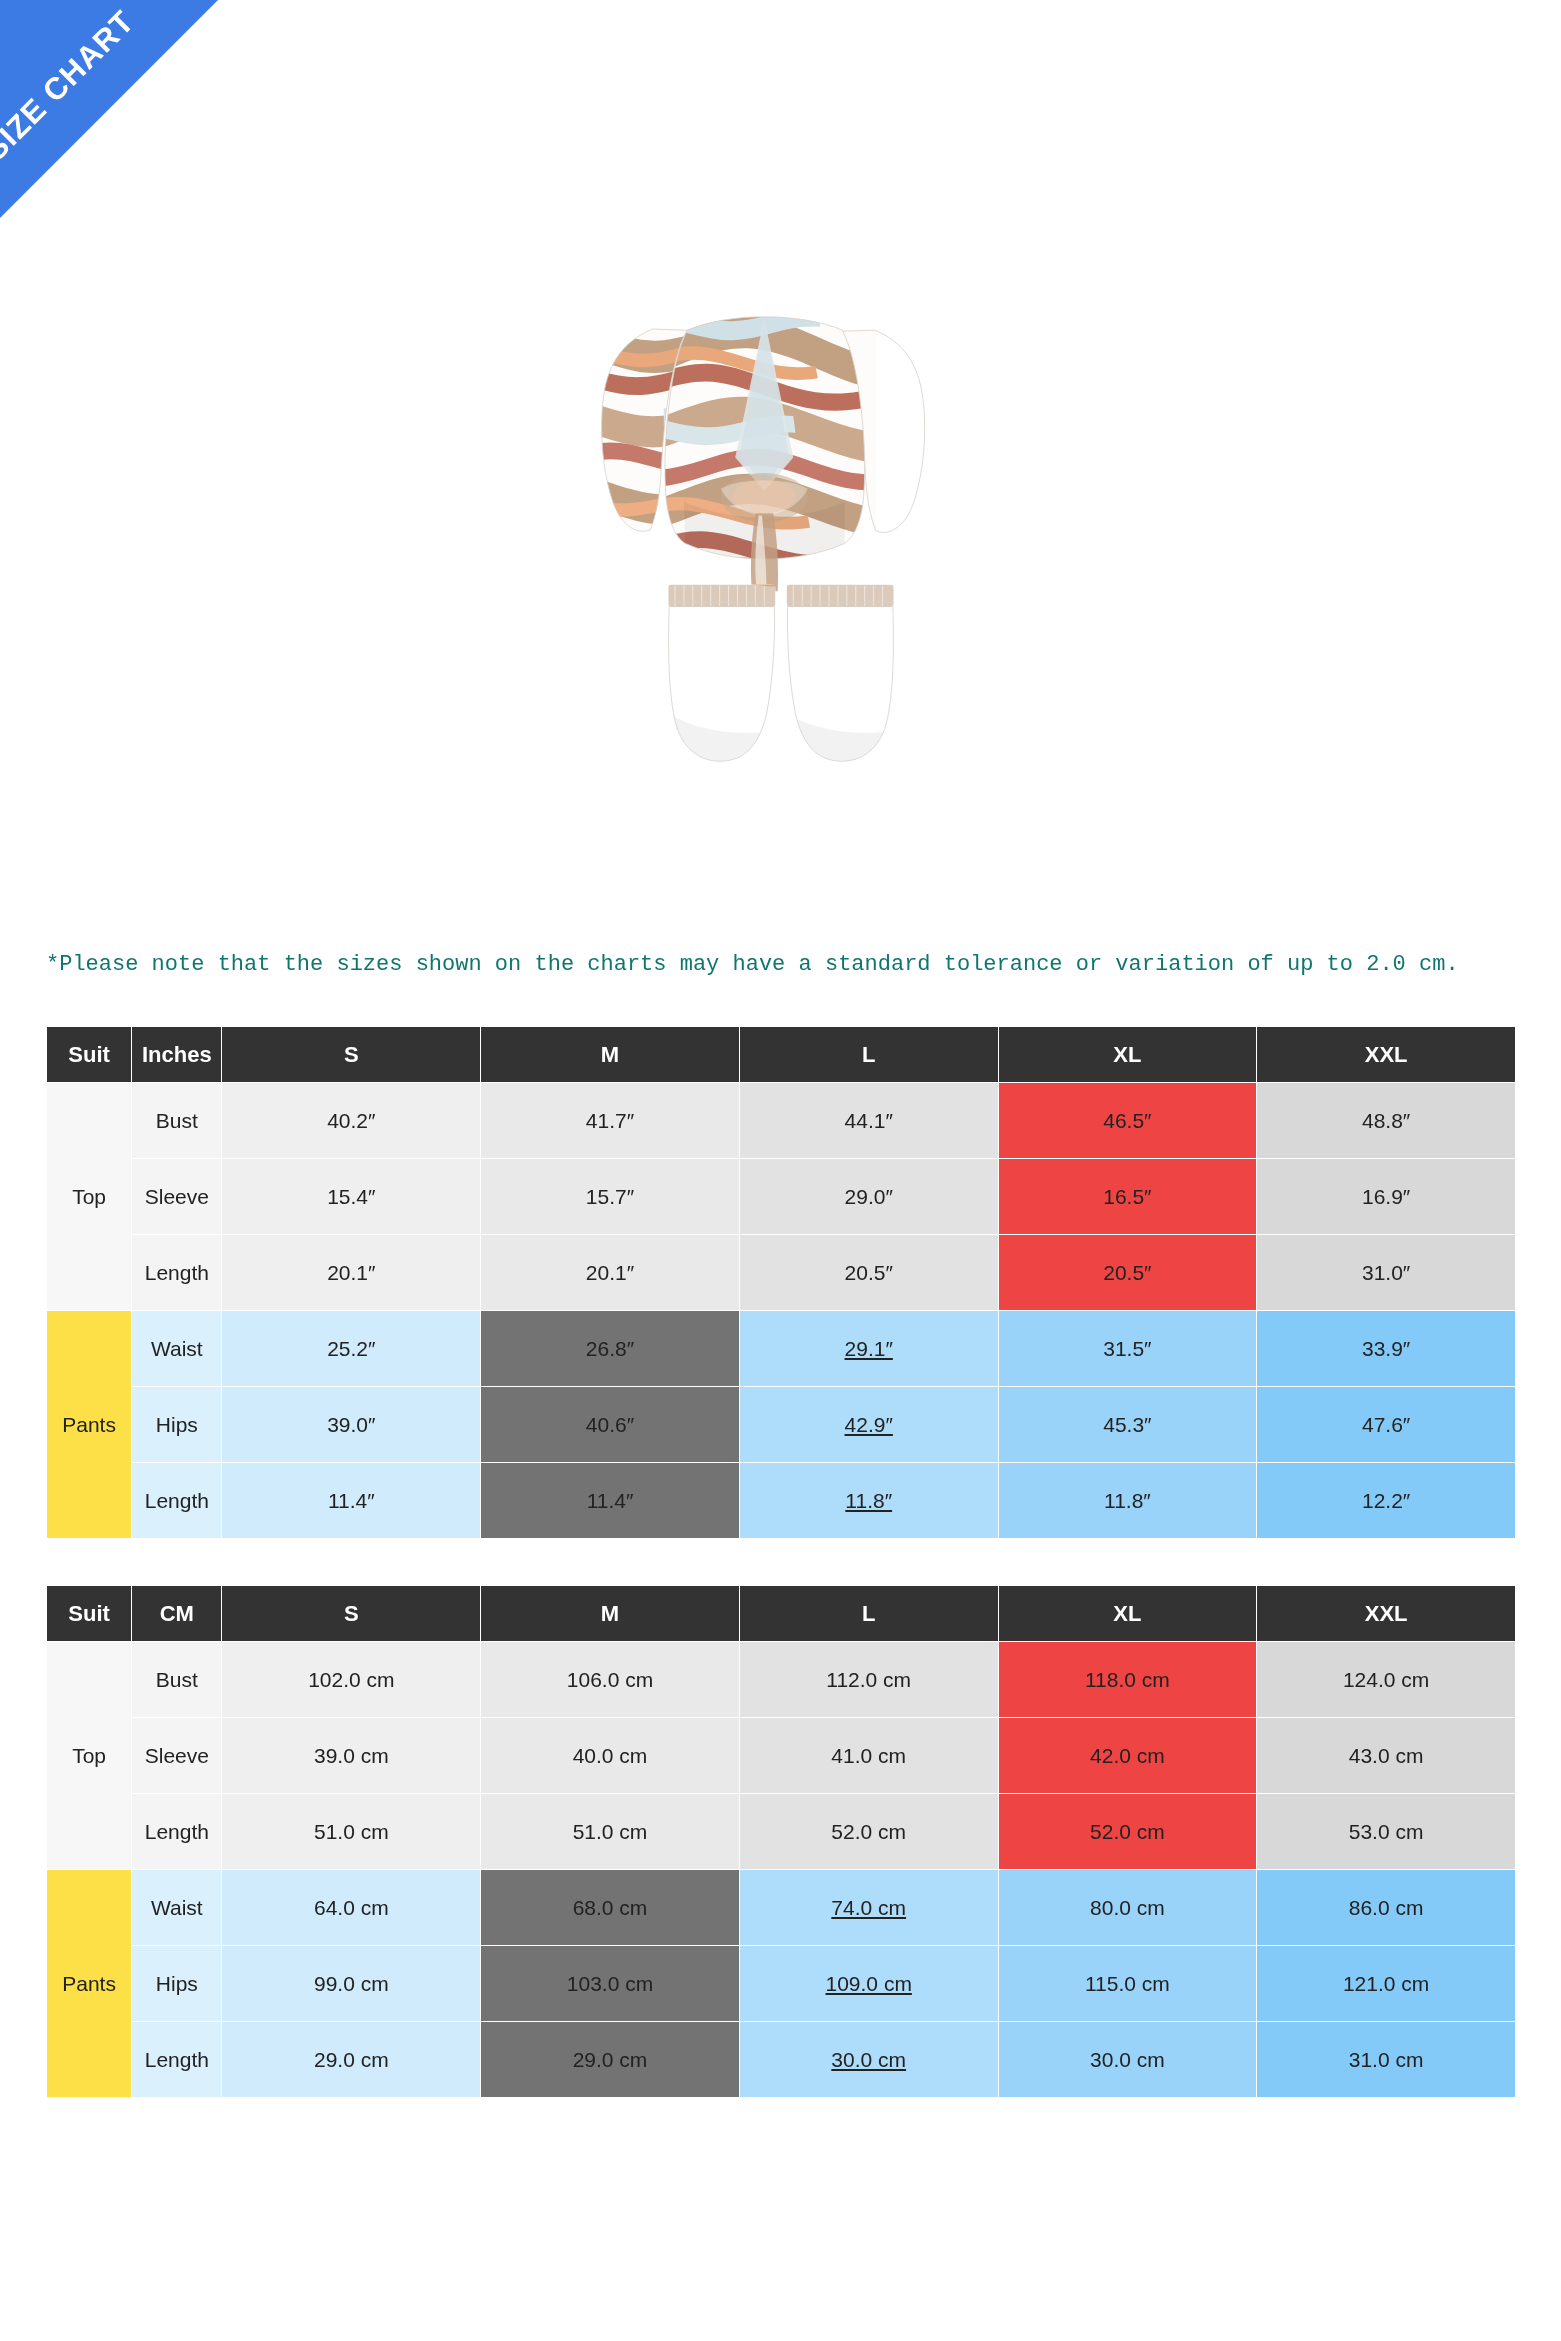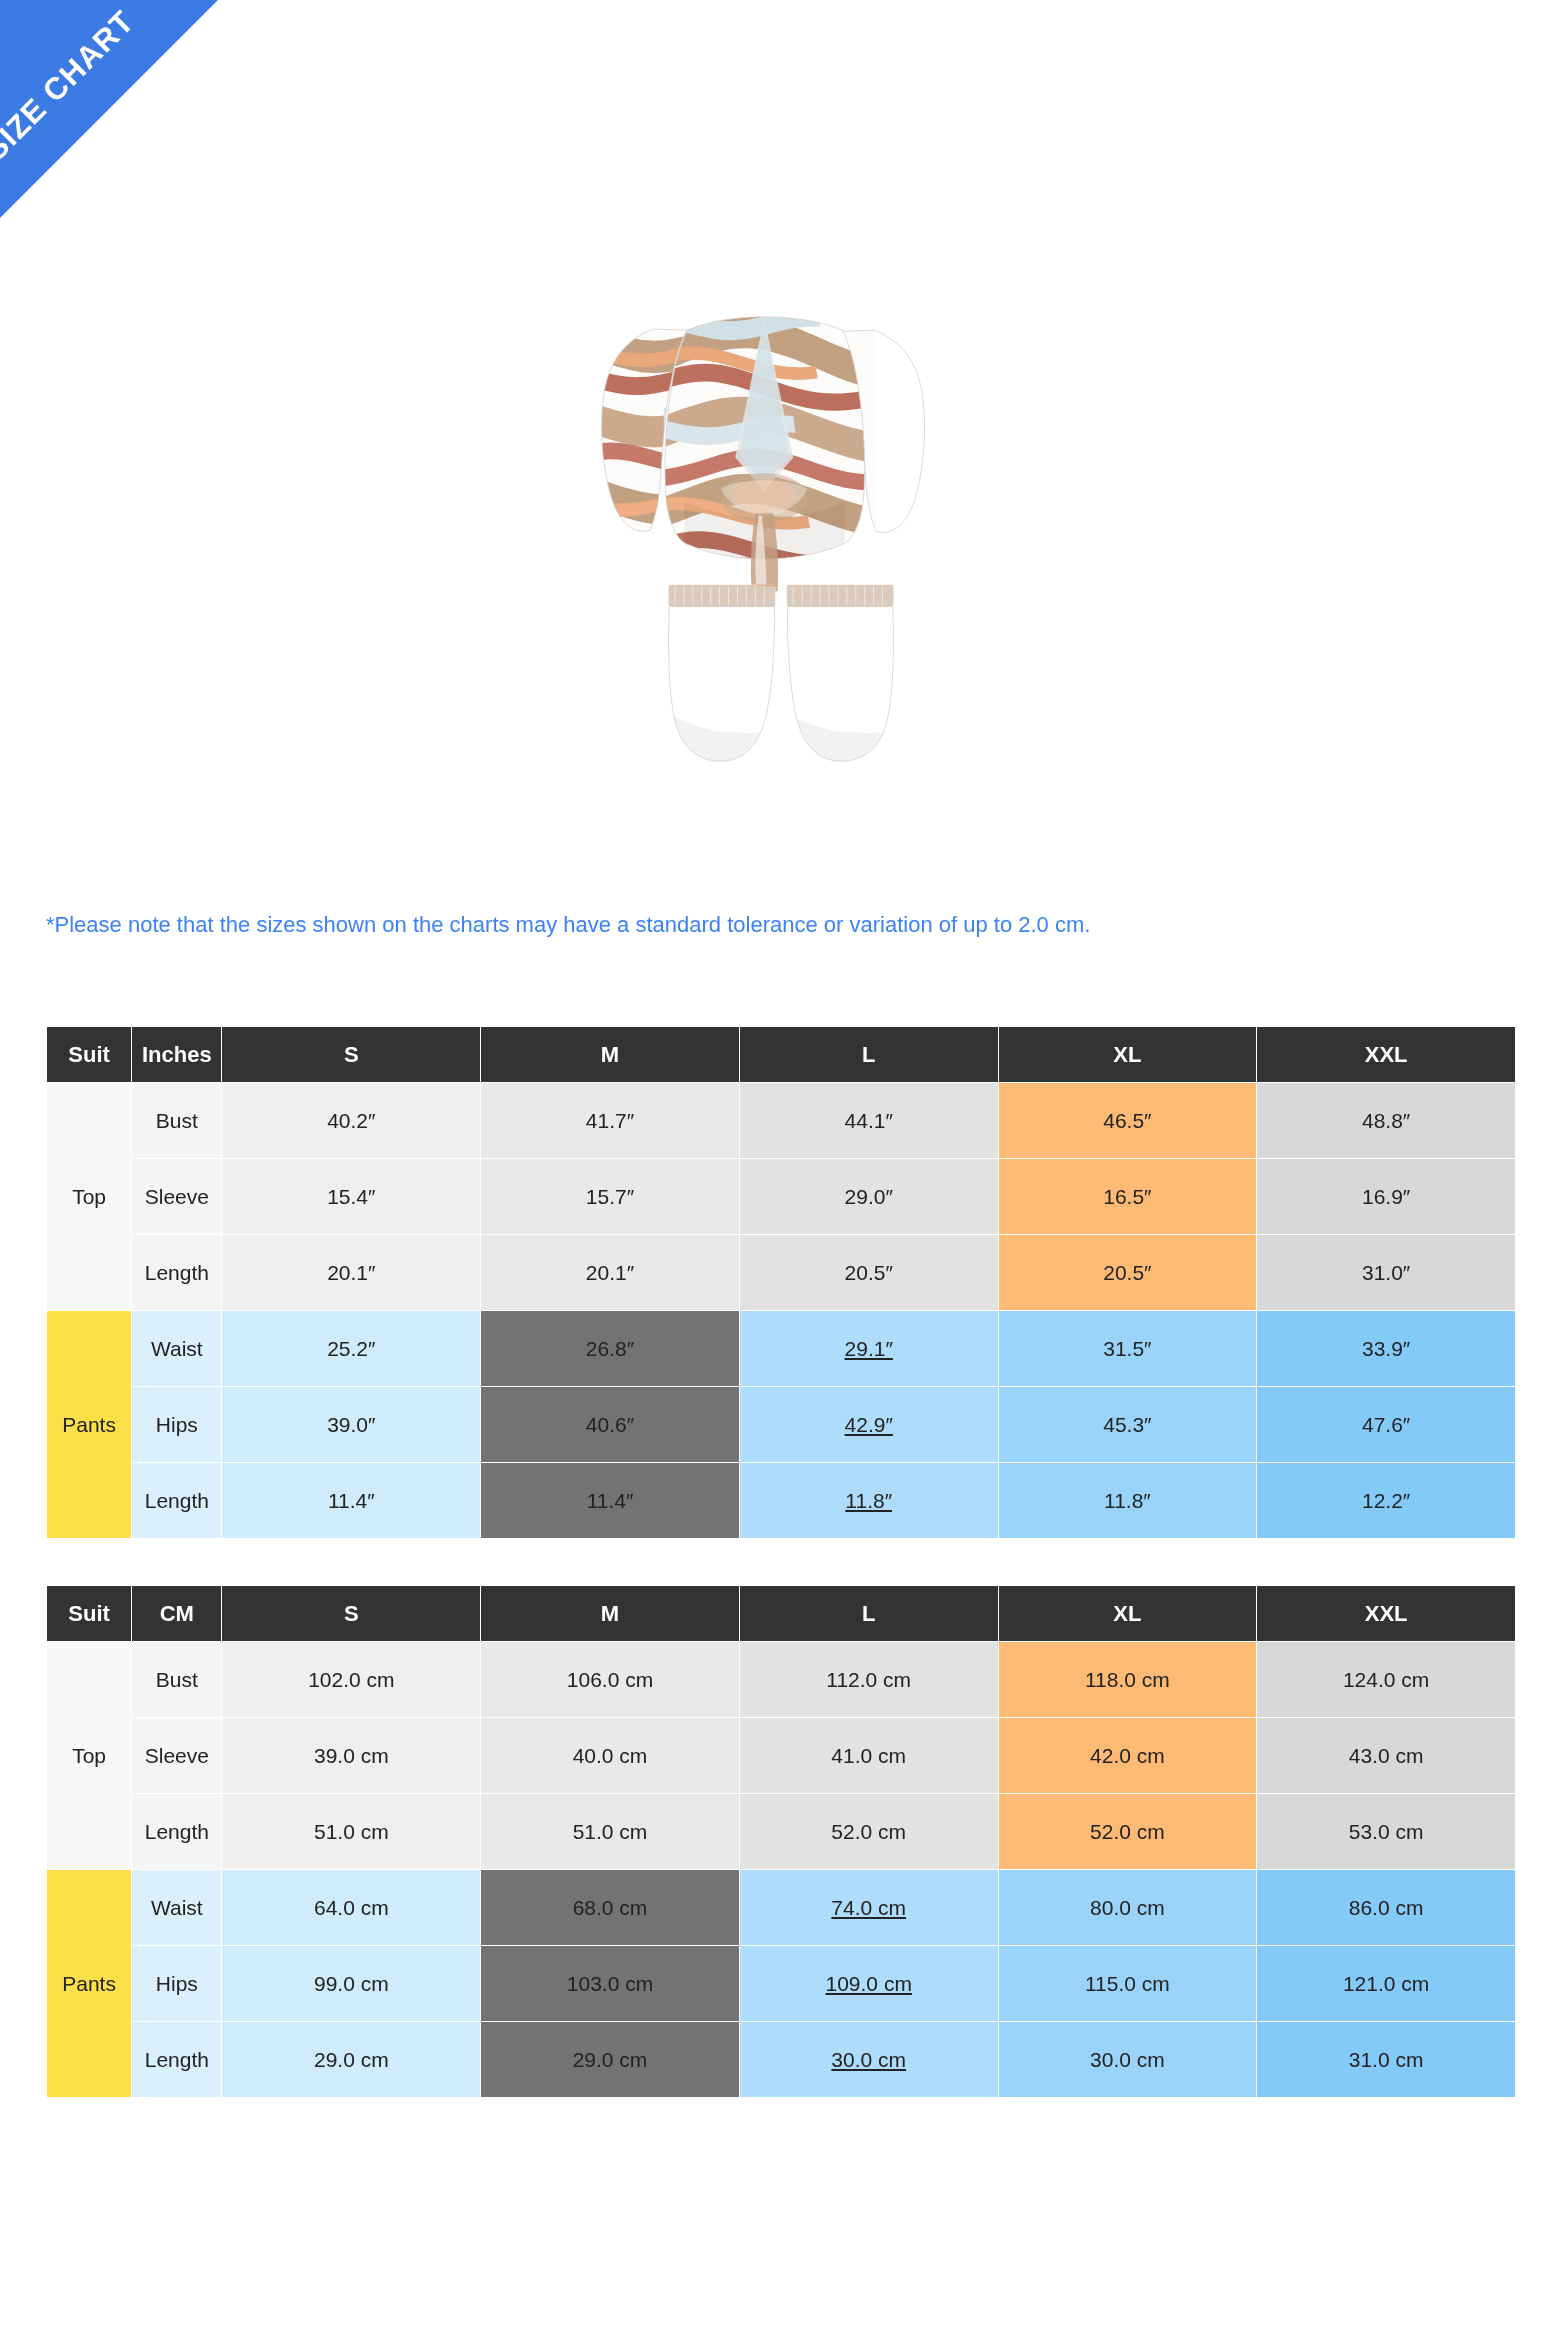--- a/index.html
+++ b/index.html
@@ -60,25 +60,25 @@
   .garment {
     position: absolute;
     left: 50%;
     transform: translateX(-50%);
     top: 0;
   }
 
   
   .note {
     position: absolute;
-    top: 912px;
+    top: 952px;
     left: 46px;
-    color: #3b82f6;
+    color: #0f766e;
     font-size: 22px;
-    font-family: Liberation Sans, sans-serif;
+    font-family: Liberation Mono, monospace;
     white-space: nowrap;
   }
 
   
   .sizetable {
     position: absolute;
     left: 46px;
     width: 1470px;
     border-collapse: separate;
     border-spacing: 1.7px;
@@ -115,21 +115,21 @@
   .col-suit  { width: 83px; }
   .col-unit  { width: 88px; }
   .col-size  { width: 254px; }
 
   
   .g0 { background: #f7f7f7; }
   .g1 { background: #f4f4f4; }
   .g2 { background: #efefef; }
   .g3 { background: #e9e9e9; }
   .g4 { background: #e2e2e2; }
-  .g5 { background: #fdba74; }
+  .g5 { background: #ef4444; }
   .g6 { background: #d8d8d8; }
 
   
   .b0 { background: #fde047; }
   .b1 { background: #daf0fd; }
   .b2 { background: #cfebfc; }
   .b3 { background: #737373; }
   .b4 { background: #aedcfb; text-decoration: underline; }
   .b5 { background: #99d3fa; }
   .b6 { background: #84caf9; margin-top: 40px; }

